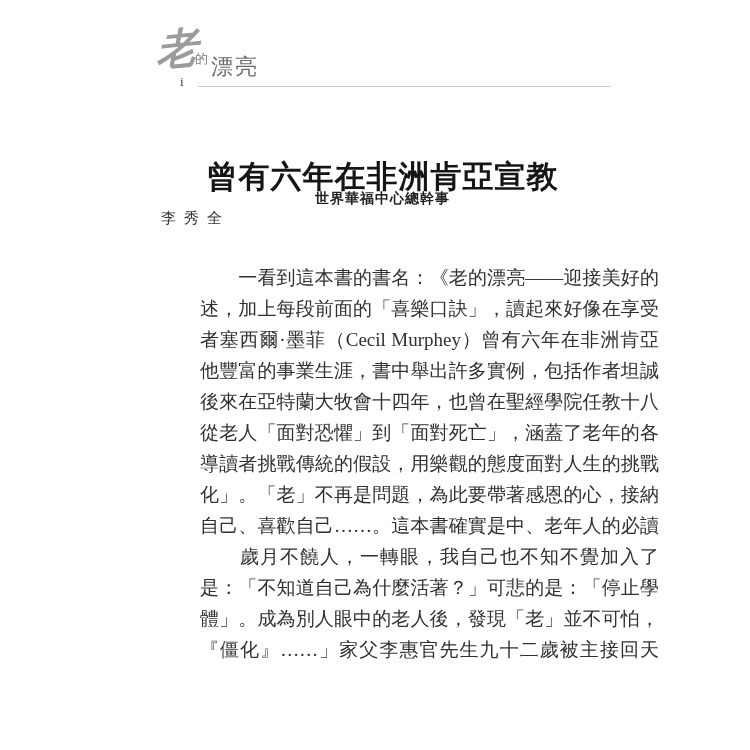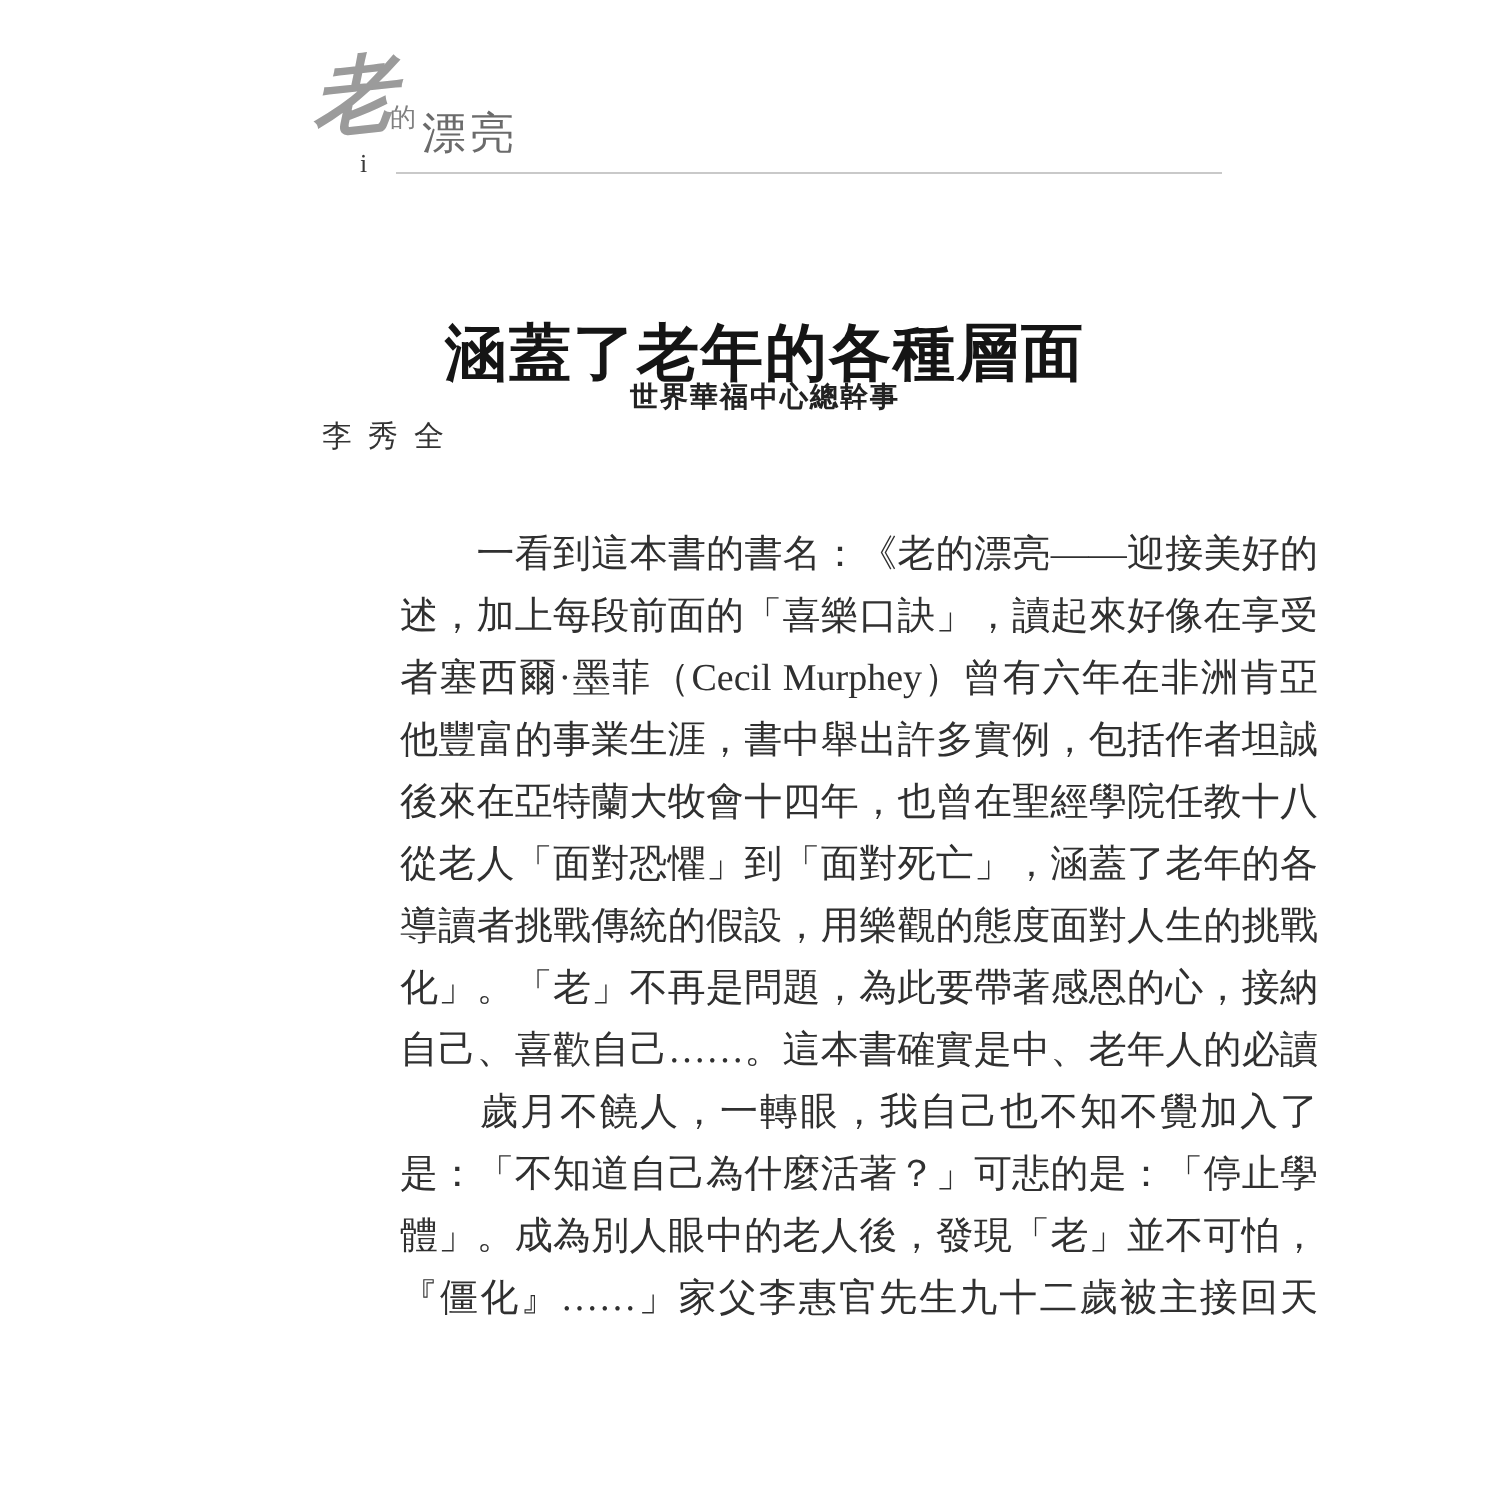--- a/index.html
+++ b/index.html
@@ -74,21 +74,21 @@
 <div class="page">
 
   <div>
     <span class="logo-lao">老</span>
     <span class="logo-de">的</span>
     <span class="logo-piao">漂亮</span>
     <span class="page-num">i</span>
     <div class="header-rule"></div>
   </div>
 
-  <h1 class="title">涵蓋了老年的各種層面</h1>
+  <h1 class="title">曾有六年在非洲肯亞宣教</h1>
   <div class="byline-role">世界華福中心總幹事</div>
   <div class="byline-name">李秀全</div>
 
   <div class="body-text">
     <div class="line">　　一看到這本書的書名：《老的漂亮——迎接美好的老年生活》</div>
     <div class="line">述，加上每段前面的「喜樂口訣」，讀起來好像在享受佳餚！作</div>
     <div class="line">者塞西爾·墨菲（Cecil Murphey）曾有六年在非洲肯亞宣教，</div>
     <div class="line">他豐富的事業生涯，書中舉出許多實例，包括作者坦誠地自述，</div>
     <div class="line">後來在亞特蘭大牧會十四年，也曾在聖經學院任教十八年；透過</div>
     <div class="line">從老人「面對恐懼」到「面對死亡」，涵蓋了老年的各種層面，引</div>

